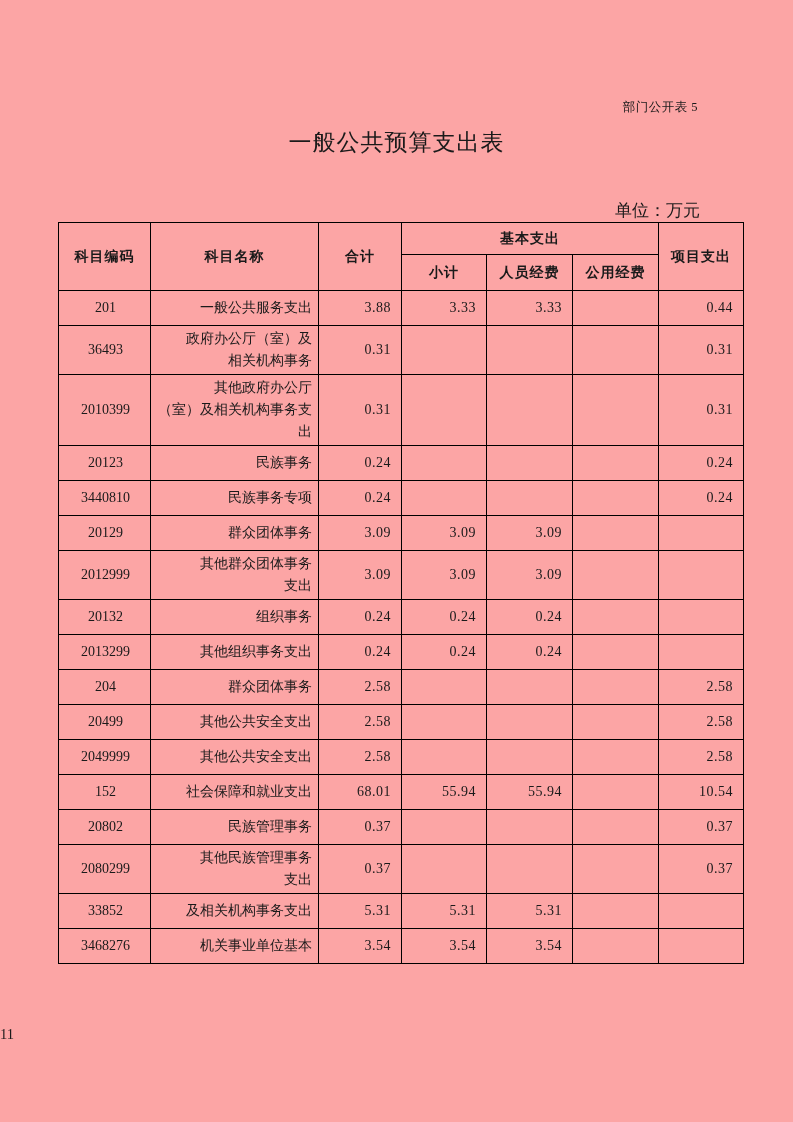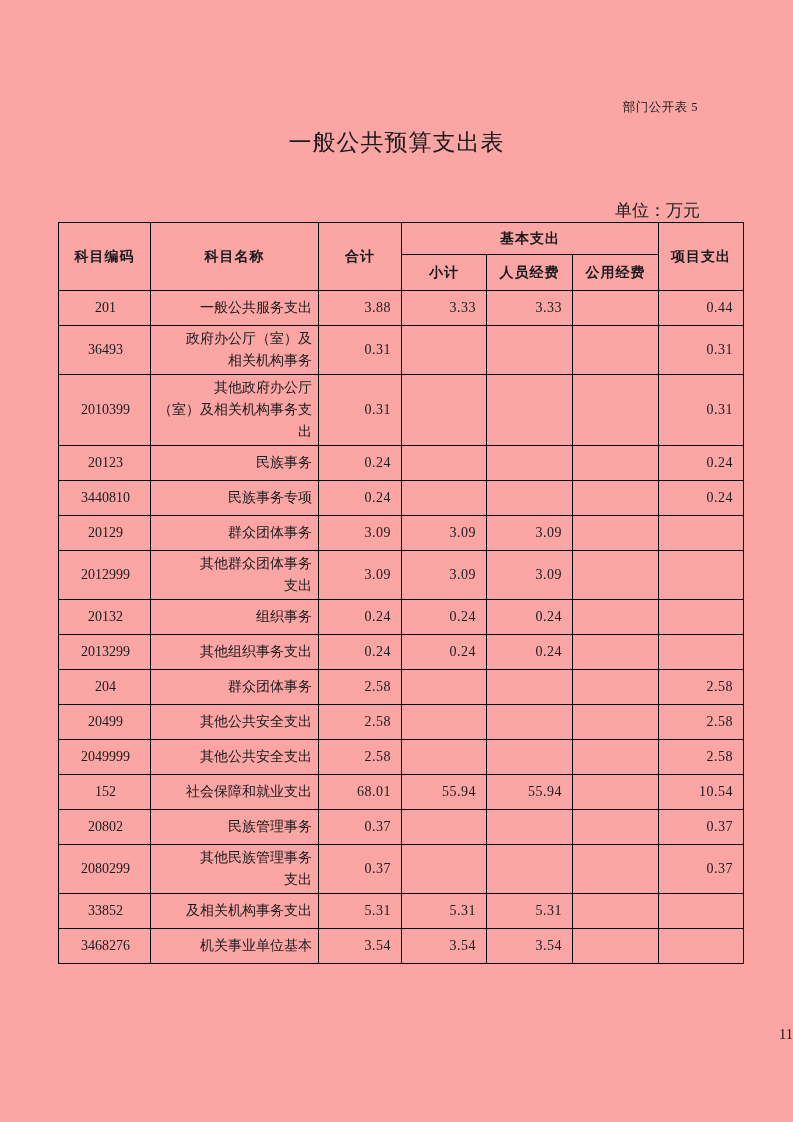--- a/index.html
+++ b/index.html
@@ -65,21 +65,21 @@
   td.c-code { text-align: center; padding-left: 6px; }
   td.c-name { text-align: right; padding-left: 4px; padding-right: 6px; }
   td.c-name.lvl2 { text-indent: 2em; }
   td.c-name.lvl3 { text-indent: 3em; }
   td.c-num { text-align: right; padding-right: 10px; letter-spacing: 0.5px; }
   .page-number {
     position: absolute;
     top: 1026px;
     left: 0;
     width: 100%;
-    text-align: right;
+    text-align: left;
     font-size: 14.5px;
   }
 </style>
 </head>
 <body>
 
 <div class="page">
 
   <div class="corner-label">部门公开表 5</div>
 

